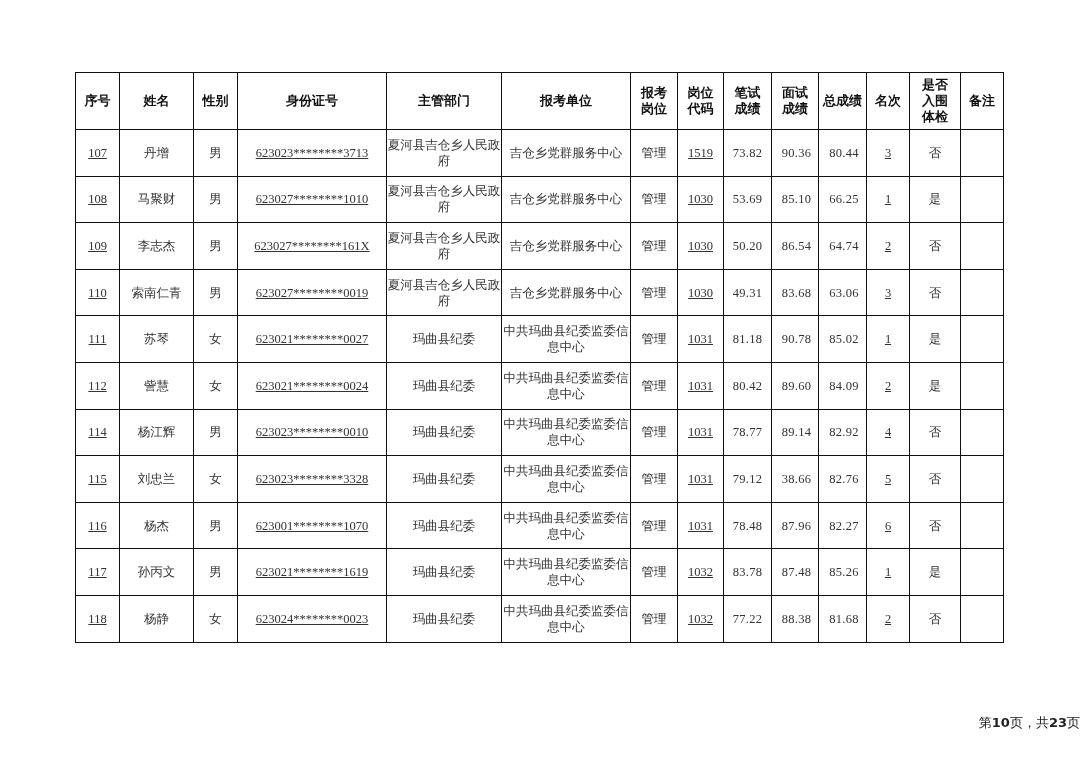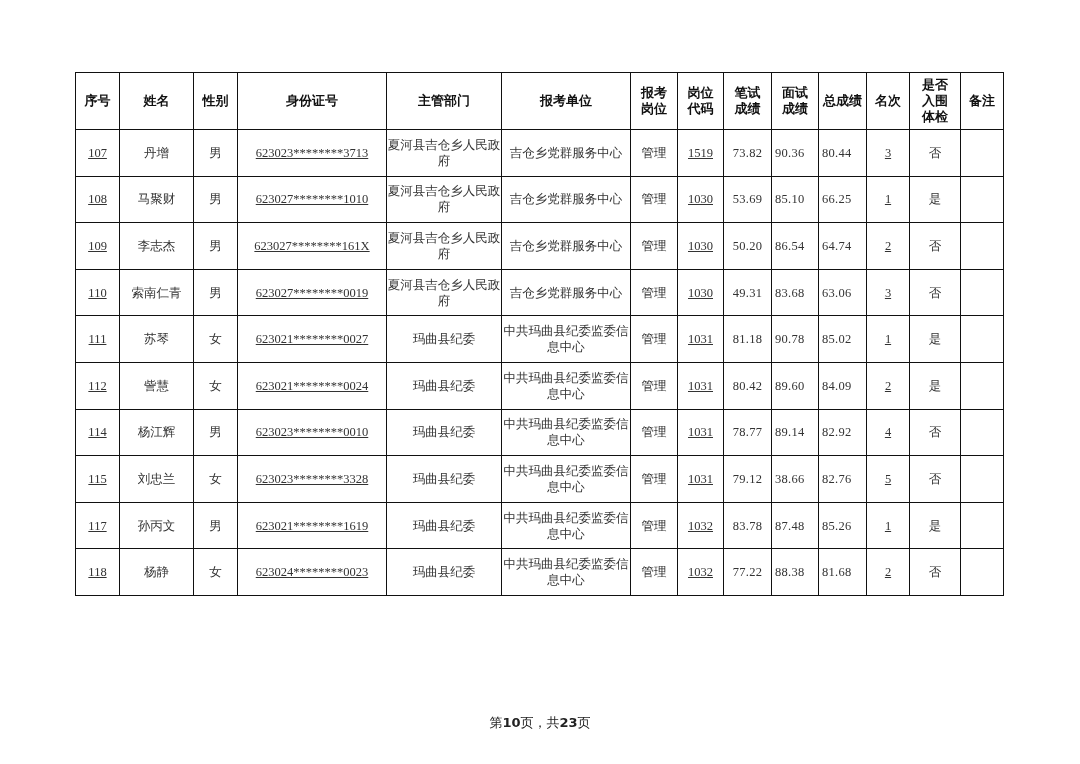--- a/index.html
+++ b/index.html
@@ -17,25 +17,25 @@
   table.grid th {
     height: 56px;
     font-family: "DejaVu Sans", "Liberation Sans", sans-serif;
     font-weight: bold; font-size: 13px; color: #111; line-height: 16px;
   }
   table.grid td {
     height: 45.6px; font-size: 12.5px; color: #333; line-height: 16px;
   }
   td.num { font-family: "Liberation Serif", "DejaVu Serif", serif; font-size: 13px; text-decoration: underline; }
   td.score { font-family: "Liberation Serif", "DejaVu Serif", serif; font-size: 13px; letter-spacing: 0.3px; }
-  td.score.left { text-align: left; padding-left: 3px; margin-left: 40px; }
+  td.score.left { text-align: center; padding-left: 3px; margin-left: 40px; }
   td.wrap { padding: 0 4px; }
   .footer {
     position: absolute; left: 0; width: 1080px; top: 714px;
-    text-align: center; font-family: "DejaVu Sans", "Liberation Sans", sans-serif;
+    text-align: right; font-family: "DejaVu Sans", "Liberation Sans", sans-serif;
     font-size: 13px; color: #222;
   }
   .footer b { font-weight: bold; }
 </style>
 </head>
 <body>
 
 <table class="grid">
   <colgroup>
     <col style="width:44px">
@@ -194,20 +194,36 @@
     <td>管理</td>
     <td class="num">1031</td>
     <td class="score">79.12</td>
     <td class="score left">38.66</td>
     <td class="score left">82.76</td>
     <td class="num">5</td>
     <td>否</td>
     <td></td>
   </tr>
       <tr>
+    <td class="num">116</td>
+    <td>杨杰</td>
+    <td>男</td>
+    <td class="num">623001********1070</td>
+    <td class="wrap">玛曲县纪委</td>
+    <td class="wrap">中共玛曲县纪委监委信息中心</td>
+    <td>管理</td>
+    <td class="num">1031</td>
+    <td class="score">78.48</td>
+    <td class="score left">87.96</td>
+    <td class="score left">82.27</td>
+    <td class="num">6</td>
+    <td>否</td>
+    <td></td>
+  </tr>
+      <tr>
     <td class="num">117</td>
     <td>孙丙文</td>
     <td>男</td>
     <td class="num">623021********1619</td>
     <td class="wrap">玛曲县纪委</td>
     <td class="wrap">中共玛曲县纪委监委信息中心</td>
     <td>管理</td>
     <td class="num">1032</td>
     <td class="score">83.78</td>
     <td class="score left">87.48</td>

